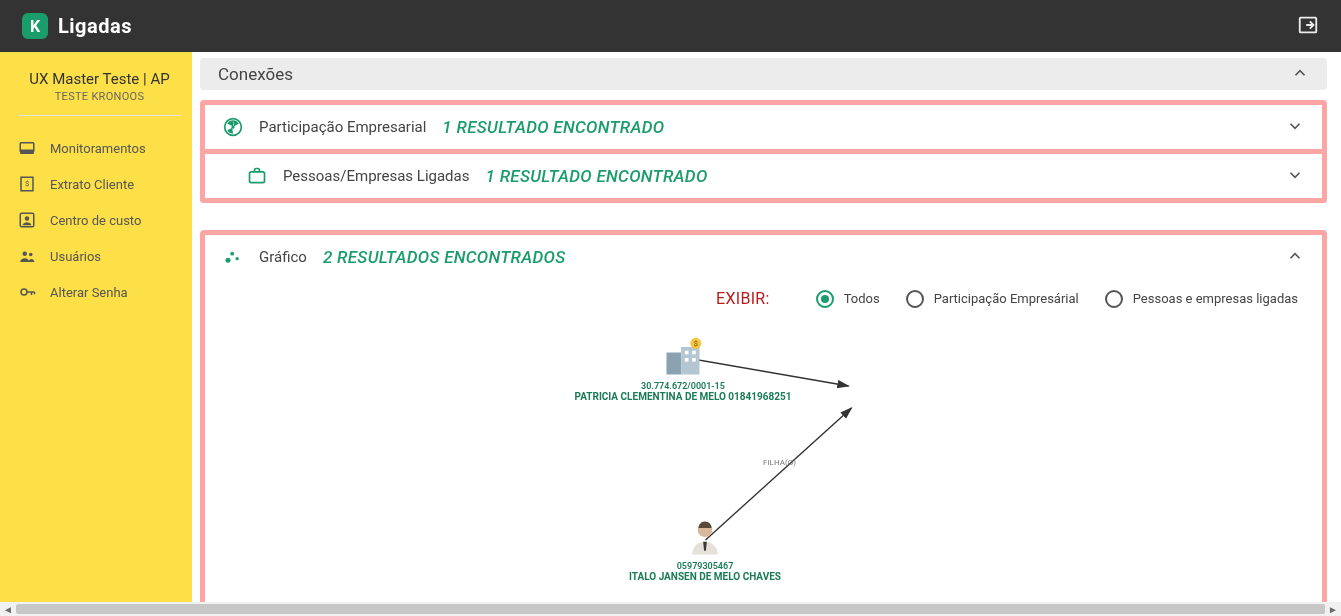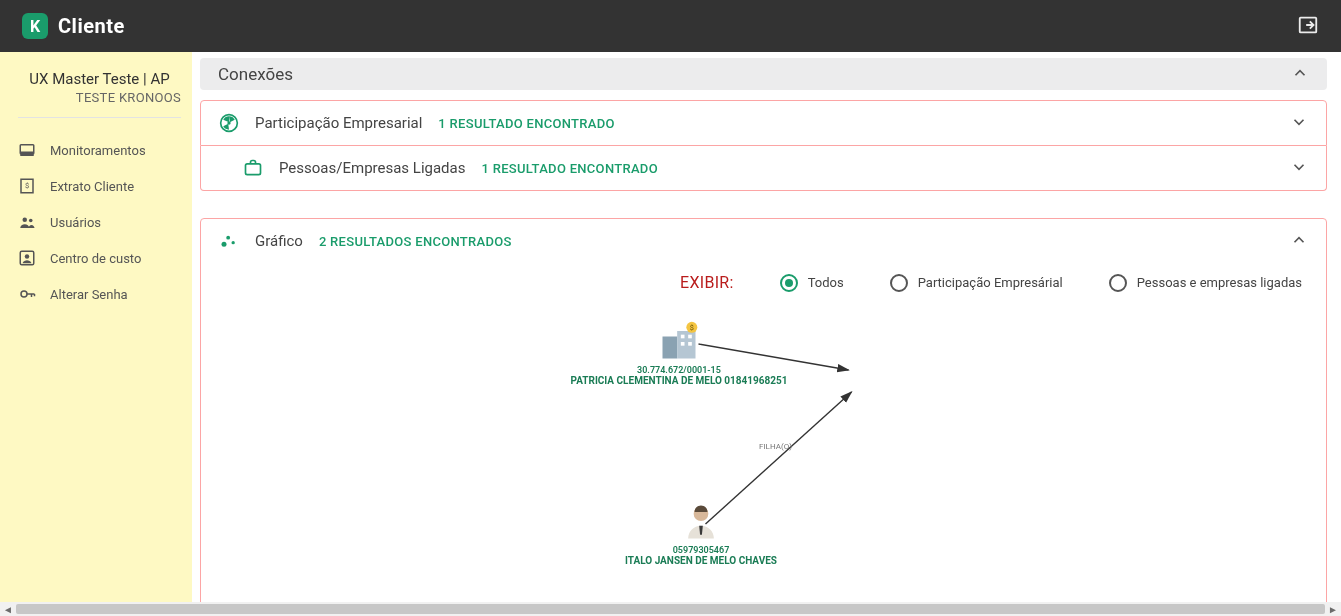--- a/index.html
+++ b/index.html
@@ -5,38 +5,38 @@
   * { box-sizing: border-box; margin: 0; padding: 0; }
   body { font-family: Roboto, "Segoe UI", Arial, sans-serif; background:#ffffff; color:#333; font-size:14px; width:1341px; height:616px; overflow:hidden; position:relative;}
   
   .topbar { height:52px; background:#333333; display:flex; align-items:center; justify-content:space-between; padding:0 22px; }
   .brand { display:flex; align-items:center; gap:10px; }
   .brand-logo { width:26px; height:26px; background:#1a9c6b; border-radius:6px; display:flex; align-items:center; justify-content:center; color:#fff; font-weight:700; font-size:16px;}
   .brand-name { color:#ffffff; font-size:20px; font-weight:700; letter-spacing:.5px;}
   .exit-icon { color:#ececec; }
 
   .layout { display:flex; height:calc(616px - 52px - 14px); }
-  .sidebar { width:192px; background:#fef9c3; padding:18px 10px 0 18px; border-right:1px solid #eee0;}
+  .sidebar { width:192px; background:#fde047; padding:18px 10px 0 18px; border-right:1px solid #eee0;}
   .s-title { font-size:15px; color:#333; text-align:center; margin-bottom:2px; }
-  .s-sub { font-size:13px; color:#666; text-align:right; letter-spacing:.3px; text-transform:uppercase;}
+  .s-sub { font-size:11px; color:#666; text-align:center; letter-spacing:.3px; text-transform:uppercase;}
   .s-div { border:none; border-top:1px solid #e3e3e3; margin:12px 0 14px;}
   .nav-item { display:flex; align-items:center; gap:14px; height:36px; color:#555; cursor:pointer; font-size:13px;}
   .nav-ico { width:18px; height:18px; color:#555; display:flex; align-items:center; justify-content:center;}
 
   .main { flex:1; overflow:auto; padding:0 14px 0 8px;}
   .panel-header { background:#ececed; border-radius:4px; height:32px; display:flex; align-items:center; justify-content:space-between; padding:0 18px; margin-top:6px;}
   .panel-title { font-size:17px; color:#444; font-weight:400;}
   .chev { color:#555; }
 
-  .card { background:#fff; border:1px solid #fca5a5; border-radius:4px; margin-top:10px;}
+  .card { background:#fff; border:5px solid #fca5a5; border-radius:4px; margin-top:10px;}
   .card-row { height:44px; display:flex; align-items:center; padding:0 18px; justify-content:space-between;}
   .card-left { display:flex; align-items:center; gap:16px;}
   .round-ico { width:20px; height:20px; display:flex; align-items:center; justify-content:center; color:#1a9c6b;}
   .card-title { font-size:15px; color:#444;}
-  .card-sub { font-size:13px; color:#1a9c6b; letter-spacing:.3px; font-weight:500;}
+  .card-sub { font-size:17px; color:#1a9c6b; letter-spacing:.3px; font-weight:500;font-style:italic;}
   .card + .card.joined { margin-top:0; border-top:none; border-radius:0 0 4px 4px;padding-left:24px;}
   .card.top-join { border-radius:4px 4px 0 0;}
 
   .graph-card { margin-top:27px; padding-bottom:14px;}
   .filters { display:flex; align-items:center; gap:46px; padding:10px 24px 8px 0; justify-content:flex-end;}
   .f-label { font-size:16px; font-weight:400; color:#b91c1c; letter-spacing:.3px;}
   .radio { display:flex; align-items:center; gap:10px; cursor:pointer;}
   .radio-outer { width:18px; height:18px; border:2px solid #555; border-radius:50%; display:flex; align-items:center; justify-content:center;}
   .radio-outer.sel { border-color:#1a9c6b;}
   .radio-inner { width:8px; height:8px; border-radius:50%; background:#1a9c6b;}
@@ -56,21 +56,21 @@
   
   
   .avatar-svg { width:44px; height:44px;}
 </style>
 </head>
 <body>
 
 <div class="topbar">
   <div class="brand">
     <div class="brand-logo">K</div>
-    <div class="brand-name">Cliente</div>
+    <div class="brand-name">Ligadas</div>
   </div>
   <div class="exit-icon">
     <svg width="22" height="22" viewBox="0 0 24 24" fill="none" stroke="currentColor" stroke-width="2">
         <rect x="3" y="4" width="18" height="16" rx="1"></rect>
         <path d="M10 12h8M14 8l4 4-4 4"></path>
       </svg>
   </div>
 </div>
 
 <div class="layout">
@@ -93,36 +93,36 @@
             <svg width="18" height="18" viewBox="0 0 24 24" fill="none" stroke="currentColor" stroke-width="2">
               <rect x="4" y="3" width="16" height="18"></rect>
               <text x="12" y="15" text-anchor="middle" font-size="10" fill="currentColor" stroke="none">$</text>
             </svg>
           </span>
           <span>Extrato Cliente</span>
         </div>
         <div class="nav-item">
           <span class="nav-ico">
             <svg width="18" height="18" viewBox="0 0 24 24" fill="currentColor">
+              <rect x="3" y="3" width="18" height="18" rx="2" fill="none" stroke="currentColor" stroke-width="2"></rect>
+              <circle cx="12" cy="10" r="3"></circle>
+              <path d="M6 19c1-3 4-4 6-4s5 1 6 4z"></path>
+            </svg>
+          </span>
+          <span>Centro de custo</span>
+        </div>
+        <div class="nav-item">
+          <span class="nav-ico">
+            <svg width="18" height="18" viewBox="0 0 24 24" fill="currentColor">
               <circle cx="9" cy="9" r="3"></circle>
               <circle cx="17" cy="10" r="2.4"></circle>
               <path d="M3 20c0-3 3-5 6-5s6 2 6 5zM14 20c0-2 2-4 4-4s4 2 4 4z"></path>
             </svg>
           </span>
           <span>Usuários</span>
-        </div>
-        <div class="nav-item">
-          <span class="nav-ico">
-            <svg width="18" height="18" viewBox="0 0 24 24" fill="currentColor">
-              <rect x="3" y="3" width="18" height="18" rx="2" fill="none" stroke="currentColor" stroke-width="2"></rect>
-              <circle cx="12" cy="10" r="3"></circle>
-              <path d="M6 19c1-3 4-4 6-4s5 1 6 4z"></path>
-            </svg>
-          </span>
-          <span>Centro de custo</span>
         </div>
         <div class="nav-item">
           <span class="nav-ico">
             <svg width="18" height="18" viewBox="0 0 24 24" fill="currentColor">
               <circle cx="8" cy="12" r="4" fill="none" stroke="currentColor" stroke-width="2"></circle>
               <path d="M12 12h10M18 12v4M22 12v3" stroke="currentColor" stroke-width="2" fill="none"></path>
             </svg>
           </span>
           <span>Alterar Senha</span>
         </div>
@@ -194,21 +194,21 @@
         </div>
         <div class="chev">
           <svg width="18" height="18" viewBox="0 0 24 24" fill="none" stroke="currentColor" stroke-width="2.2">
               <polyline points="6 15 12 9 18 15"></polyline>
             </svg>
         </div>
       </div>
 
       <div class="filters">
         <span class="f-label">EXIBIR:</span>
-        <div id="filter-holder" style="display:flex;gap:46px;justify-content:center;">
+        <div id="filter-holder" style="display:flex;gap:26px;justify-content:center;">
             <div class="radio">
               <span class="radio-outer sel">
                 <span class="radio-inner"></span>
               </span>
               <span class="radio-text">Todos</span>
             </div>
             <div class="radio">
               <span class="radio-outer"></span>
               <span class="radio-text">Participação Empresárial</span>
             </div>

